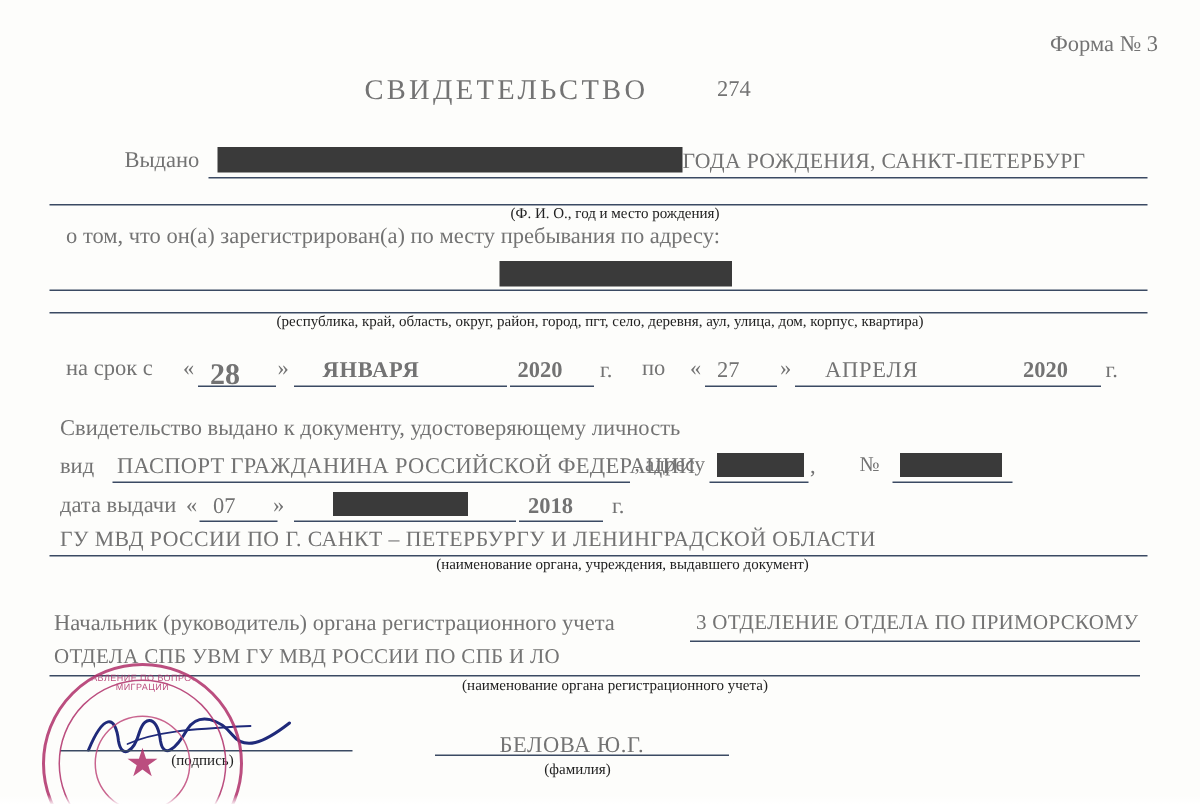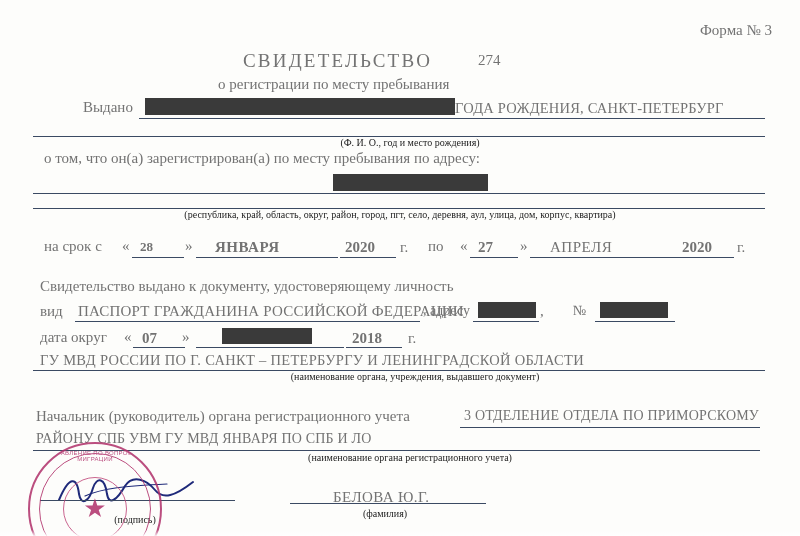--- a/index.html
+++ b/index.html
@@ -84,58 +84,58 @@
   #address-line {
     top: 175px; left: 44px;
     font-size: 15px;
   }
   #addr-caption {
     top: 209px; left: 150px; width: 500px;
   }
 
   #term-from-label { top: 238px; left: 44px; font-size: 15px; }
   #q1 { top: 238px; left: 122px; font-size: 15px; }
-  #day-from { top: 239px; left: 140px; font-size: 13px; font-weight: 700; }
+  #day-from { top: 239px; left: 140px; font-size: 20px; font-weight: 700; }
   #q2 { top: 238px; left: 185px; font-size: 15px; }
   #month-from { top: 239px; left: 215px; font-size: 15px; font-weight: 700; letter-spacing: .5px; }
   #year-from { top: 239px; left: 345px; font-size: 15px; font-weight: 700; }
   #g1 { top: 239px; left: 400px; font-size: 15px; }
   #po { top: 238px; left: 428px; font-size: 15px; }
   #q3 { top: 238px; left: 460px; font-size: 15px; }
-  #day-to { top: 239px; left: 478px; font-size: 15px; font-weight: 700; }
+  #day-to { top: 239px; left: 478px; font-size: 15px; font-weight: 400; }
   #q4 { top: 238px; left: 520px; font-size: 15px; }
   #month-to { top: 239px; left: 550px; font-size: 15px; font-weight: 400; letter-spacing: .5px; }
   #year-to { top: 239px; left: 682px; font-size: 15px; font-weight: 700; }
   #g2 { top: 239px; left: 737px; font-size: 15px; }
 
   #doc-intro { top: 278px; left: 40px; font-size: 15px; }
   #vid-label { top: 303px; left: 40px; font-size: 15px; }
   #passport-name {
     top: 303px; left: 78px; font-size: 15px; letter-spacing: .2px;
   }
   #seria-label { top: 303px; left: 423px; font-size: 14px; }
   #comma1 { top: 303px; left: 540px; font-size: 15px; }
   #num-label { top: 303px; left: 573px; font-size: 14px; }
   #date-label { top: 329px; left: 40px; font-size: 15px; }
   #q5 { top: 329px; left: 124px; font-size: 15px; }
-  #day-issue { top: 330px; left: 142px; font-size: 15px; font-weight: 700; }
+  #day-issue { top: 330px; left: 142px; font-size: 15px; font-weight: 400; }
   #q6 { top: 329px; left: 182px; font-size: 15px; }
   #year-issue { top: 330px; left: 352px; font-size: 15px; font-weight: 700; }
   #g3 { top: 330px; left: 408px; font-size: 15px; }
   #organ-line {
     top: 352px; left: 40px; font-size: 14.5px; letter-spacing: .3px;
   }
   #organ-caption { top: 371px; left: 215px; width: 400px; }
 
   #chief-label { top: 408px; left: 36px; font-size: 15px; }
   #chief-org1 { top: 408px; left: 464px; font-size: 14px; letter-spacing: .2px; }
   #chief-org2 { top: 431px; left: 36px; font-size: 14px; letter-spacing: .2px; }
   #reg-caption { top: 452px; left: 280px; width: 260px; }
 
-  #podpis-caption { top: 514px; left: 80px; width: 110px; }
+  #podpis-caption { top: 502px; left: 80px; width: 110px; }
   #surname-val {
     top: 489px; left: 333px; font-size: 15px; letter-spacing: .4px;
   }
   #surname-caption { top: 508px; left: 320px; width: 130px; }
 
   
   #signature {
     position: absolute;
     top: 470px; left: 55px;
     width: 150px; height: 40px;
@@ -191,21 +191,20 @@
 </style>
 </head>
 <body>
 
 <div class="page">
 
   <div class="txt" id="form-no">Форма № 3</div>
 
   <div class="txt" id="title-main">СВИДЕТЕЛЬСТВО</div>
   <div class="txt" id="cert-number">274</div>
-  <div class="txt" id="title-sub">о регистрации по месту пребывания</div>
 
   <div class="txt" id="issued-label">Выдано</div>
   <div class="redact" style="top:98px; left:145px; width:310px; height:17px;"></div>
   <div class="txt" id="dob-city">ГОДА РОЖДЕНИЯ, САНКТ-ПЕТЕРБУРГ</div>
   <div class="rule" style="top:118px; left:139px; width:626px;"></div>
 
   <div class="rule" style="top:136px; left:33px; width:732px;"></div>
   <div class="caption" id="fio-caption">(Ф. И. О., год и место рождения)</div>
 
   <div class="txt" id="registered-line">о том, что он(а) зарегистрирован(а) по месту пребывания по адресу:</div>
@@ -242,39 +241,39 @@
   <div class="txt" id="passport-name">ПАСПОРТ ГРАЖДАНИНА РОССИЙСКОЙ ФЕДЕРАЦИИ</div>
   <div class="rule" style="top:321px; left:75px; width:345px;"></div>
   <div class="txt" id="seria-label">, адресу</div>
   <div class="redact" style="top:302px; left:478px; width:58px; height:16px;"></div>
   <div class="rule" style="top:321px; left:473px; width:66px;"></div>
   <div class="txt" id="comma1">,</div>
   <div class="txt" id="num-label">№</div>
   <div class="redact" style="top:302px; left:600px; width:68px; height:16px;"></div>
   <div class="rule" style="top:321px; left:595px; width:80px;"></div>
 
-  <div class="txt" id="date-label">дата округ</div>
+  <div class="txt" id="date-label">дата выдачи</div>
   <div class="txt" id="q5">«</div>
   <div class="txt" id="day-issue">07</div>
   <div class="txt" id="q6">»</div>
   <div class="redact" style="top:328px; left:222px; width:90px; height:16px;"></div>
   <div class="txt" id="year-issue">2018</div>
   <div class="txt" id="g3">г.</div>
   <div class="rule" style="top:347px; left:133px; width:52px;"></div>
   <div class="rule" style="top:347px; left:196px; width:148px;"></div>
   <div class="rule" style="top:347px; left:346px; width:56px;"></div>
 
   <div class="txt" id="organ-line">ГУ  МВД  РОССИИ  ПО  Г. САНКТ – ПЕТЕРБУРГУ  И  ЛЕНИНГРАДСКОЙ ОБЛАСТИ</div>
   <div class="rule" style="top:370px; left:33px; width:732px;"></div>
   <div class="caption" id="organ-caption">(наименование органа, учреждения, выдавшего документ)</div>
 
   <div class="txt" id="chief-label">Начальник (руководитель) органа регистрационного учета</div>
   <div class="txt" id="chief-org1">3 ОТДЕЛЕНИЕ ОТДЕЛА  ПО ПРИМОРСКОМУ</div>
   <div class="rule" style="top:427px; left:460px; width:300px;"></div>
-  <div class="txt" id="chief-org2">РАЙОНУ СПБ УВМ  ГУ  МВД ЯНВАРЯ  ПО СПБ  И  ЛО</div>
+  <div class="txt" id="chief-org2">ОТДЕЛА СПБ УВМ  ГУ  МВД РОССИИ  ПО СПБ  И  ЛО</div>
   <div class="rule" style="top:450px; left:33px; width:727px;"></div>
   <div class="caption" id="reg-caption">(наименование органа регистрационного учета)</div>
 
   <svg id="signature" viewBox="0 0 150 40" fill="none" xmlns="http://www.w3.org/2000/svg">
     <path d="M4 30 C14 6, 22 6, 24 24 C26 36, 34 32, 38 18 C42 6, 50 8, 52 24 C54 36, 62 30, 70 16 C78 4, 92 10, 100 20 C108 30, 120 26, 138 12" stroke="#1f2a7a" stroke-width="2" stroke-linecap="round"></path>
     <path d="M30 26 C48 18, 70 16, 112 14" stroke="#1f2a7a" stroke-width="1.2" stroke-linecap="round"></path>
   </svg>
   <div class="rule" style="top:500px; left:40px; width:195px;"></div>
   <div class="caption" id="podpis-caption">(подпись)</div>
 

